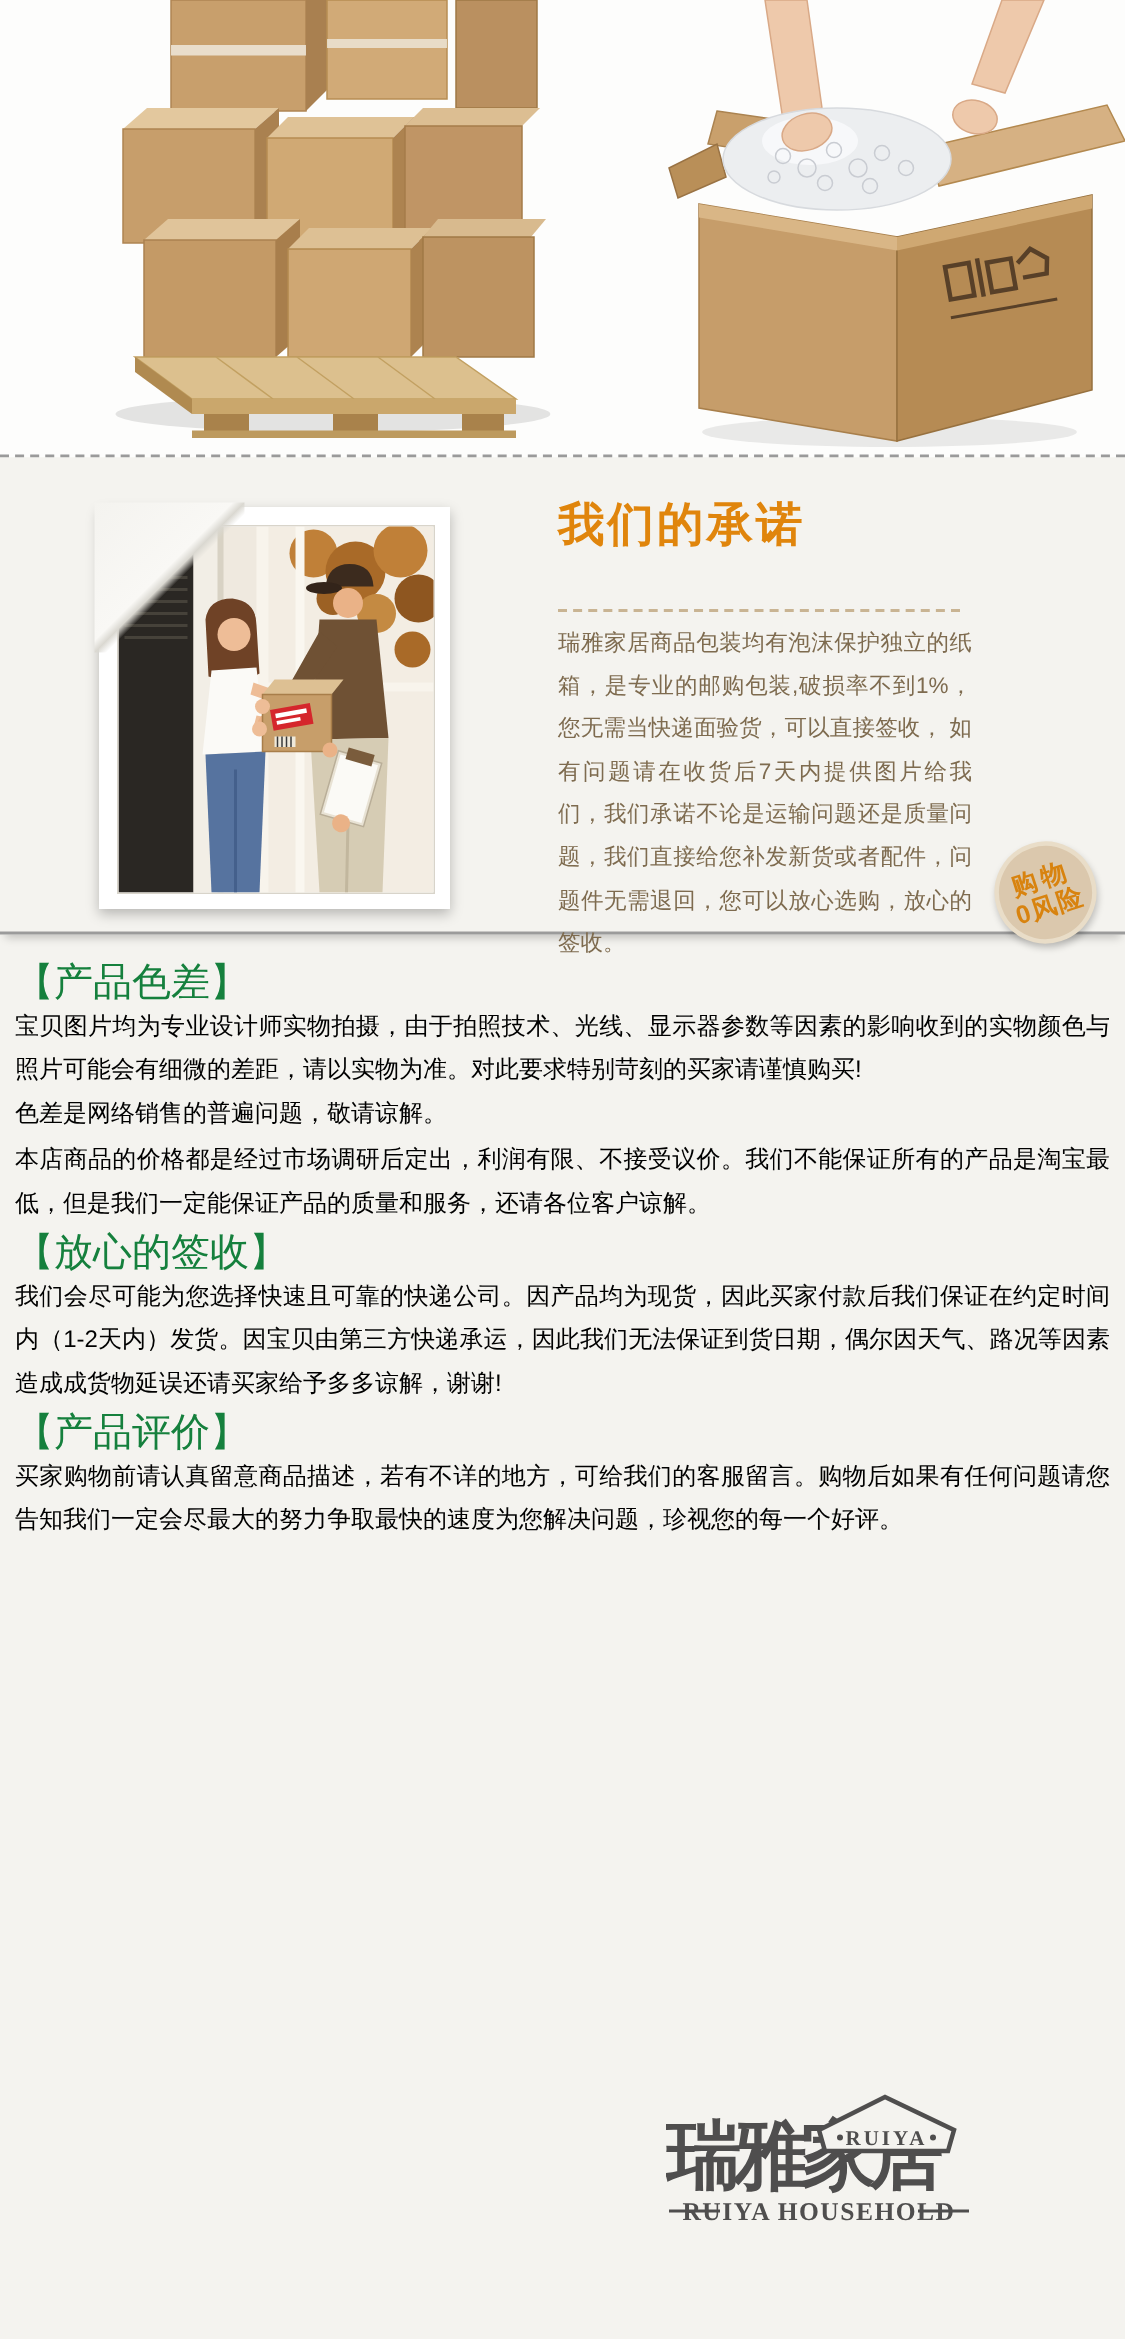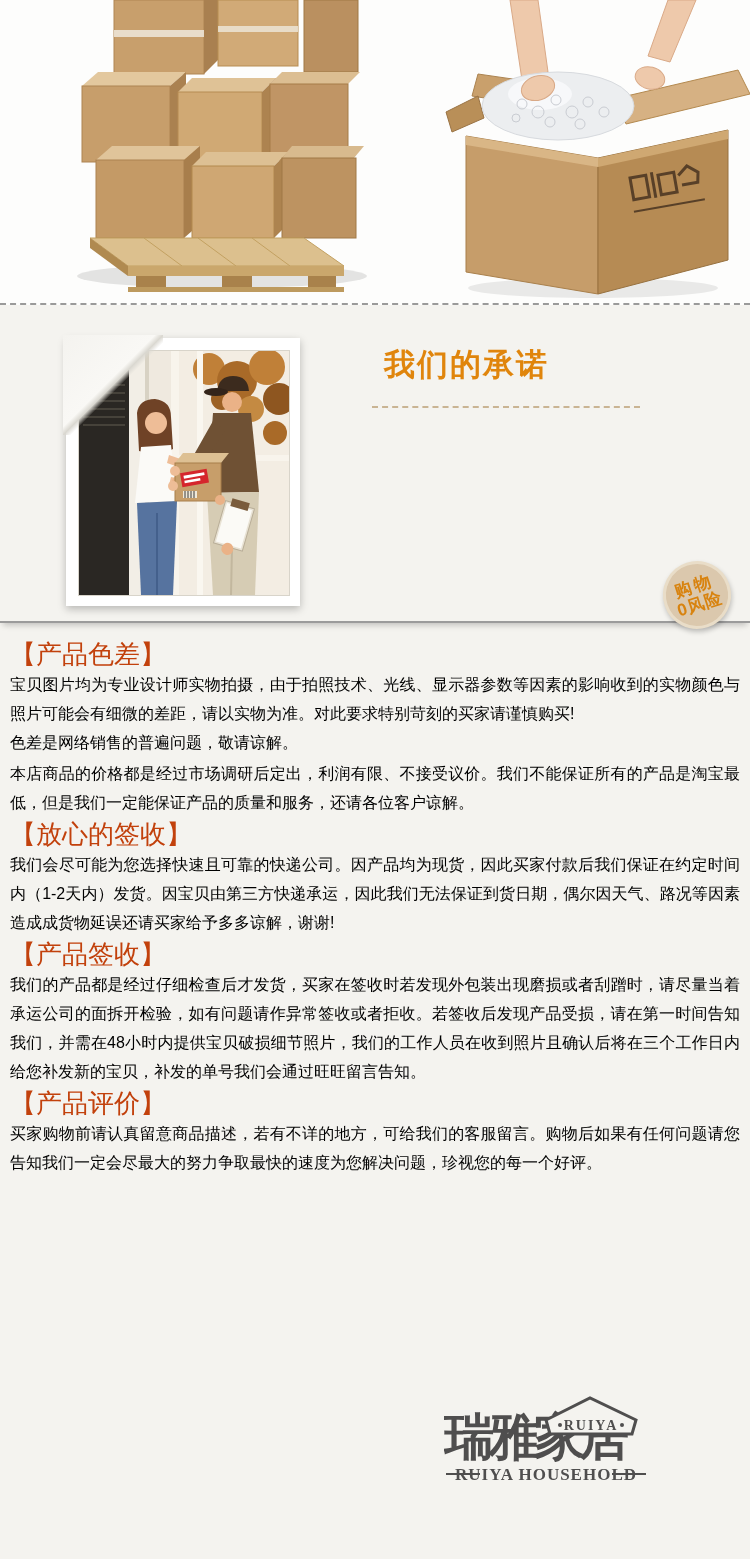--- a/index.html
+++ b/index.html
@@ -11,34 +11,34 @@
   .packing-photo{position:absolute;left:418px;top:0;width:332px;height:300px;}
   .dashed-divider{position:absolute;top:303px;left:0;width:750px;border-top:2px dashed #9a9a9a;}
   
   .promise{position:absolute;top:305px;left:0;width:750px;height:316px;background:#f4f3ef;
            border-bottom:2px solid #9b9b9b;box-shadow:0 5px 6px -3px rgba(0,0,0,.22);}
   .photo-card{position:absolute;left:66px;top:33px;width:210px;height:244px;background:#ffffff;
               padding:12px;box-shadow:0 3px 8px rgba(0,0,0,.25);}
   .photo-card svg{display:block;border:1px solid #d8d4ca;}
   .fold{position:absolute;top:-3px;left:-3px;width:100px;height:100px;
         background:linear-gradient(135deg,#f4f3ef 0%,#f9f8f5 46%,#dad8d1 50%,rgba(218,216,209,0) 54%,rgba(0,0,0,0) 54%);}
-  .promise-title{position:absolute;left:372px;top:30px;margin:12px;font-size:31px;line-height:36px;
-                 font-weight:bold;color:#e0850c;font-family:Liberation Serif, serif;letter-spacing:2px;}
+  .promise-title{position:absolute;left:372px;top:30px;margin:0;font-size:31px;line-height:36px;
+                 font-weight:bold;color:#e0850c;font-family:Liberation Mono, monospace;letter-spacing:2px;}
   .promise-sep{position:absolute;left:372px;top:101px;width:268px;border-top:2px dashed #c9b493;}
   .promise-body{position:absolute;left:372px;top:110px;width:276px;margin:0;font-size:15px;
                 line-height:28.6px;color:#7e6b4f;text-align:justify;}
   .badge{position:absolute;left:663px;top:256px;width:68px;height:68px;border-radius:50%;
          background:#dbc8ad;border:3px solid #e9ddc8;box-sizing:border-box;z-index:6;
          display:flex;flex-direction:column;align-items:center;justify-content:center;
          transform:rotate(-18deg);box-shadow:0 3px 5px rgba(0,0,0,.22);}
   .badge span{font-size:17px;line-height:19px;font-weight:bold;color:#d8830f;letter-spacing:3px;}
   .badge .l2{letter-spacing:1px;}
   
   .sections{position:absolute;top:639px;left:0;width:750px;padding:0 10px;box-sizing:border-box;}
-  .sec h3{margin:0;font-size:26px;line-height:31px;font-weight:normal;color:#c2410c;}
+  .sec h3{margin:0;font-size:26px;line-height:31px;font-weight:normal;color:#15803d;}
   .sec p{margin:0 0 2px;font-size:16px;line-height:29px;color:#000000;text-align:justify;white-space:pre-line;}
   
   .footer-logo{position:absolute;left:444px;top:1390px;width:204px;height:102px;text-align:center;}
 </style>
 </head>
 <body>
 
 <div class="page">
 
   <div class="top-gallery">
@@ -194,20 +194,21 @@
         </g>
         <circle cx="96" cy="120" r="5" fill="#eebd97"></circle>
         <circle cx="94" cy="135" r="5" fill="#eebd97"></circle>
         <circle cx="141" cy="149" r="5" fill="#eab287"></circle>
       </svg>
       <div class="fold"></div>
     </div>
 
     <h2 class="promise-title">我们的承诺</h2>
     <div class="promise-sep"></div>
+    <p class="promise-body">瑞雅家居商品包装均有泡沫保护独立的纸箱，是专业的邮购包装,破损率不到1%， 您无需当快递面验货，可以直接签收， 如有问题请在收货后7天内提供图片给我们，我们承诺不论是运输问题还是质量问题，我们直接给您补发新货或者配件，问题件无需退回，您可以放心选购，放心的签收。</p>
 
     <div class="badge">
       <span>购物</span>
       <span class="l2">0风险</span>
     </div>
   </section>
 
   <div class="sections">
     <div class="sec">
       <h3>【产品色差】</h3>
@@ -215,24 +216,20 @@
 色差是网络销售的普遍问题，敬请谅解。</p>
     </div>
     <div class="sec">
       <p>本店商品的价格都是经过市场调研后定出，利润有限、不接受议价。我们不能保证所有的产品是淘宝最低，但是我们一定能保证产品的质量和服务，还请各位客户谅解。</p>
     </div>
     <div class="sec">
       <h3>【放心的签收】</h3>
     </div>
     <div class="sec">
       <p>我们会尽可能为您选择快速且可靠的快递公司。因产品均为现货，因此买家付款后我们保证在约定时间内（1-2天内）发货。因宝贝由第三方快递承运，因此我们无法保证到货日期，偶尔因天气、路况等因素造成成货物延误还请买家给予多多谅解，谢谢!</p>
-    </div>
-    <div class="sec">
-      <h3>【产品签收】</h3>
-      <p>我们的产品都是经过仔细检查后才发货，买家在签收时若发现外包装出现磨损或者刮蹭时，请尽量当着承运公司的面拆开检验，如有问题请作异常签收或者拒收。若签收后发现产品受损，请在第一时间告知我们，并需在48小时内提供宝贝破损细节照片，我们的工作人员在收到照片且确认后将在三个工作日内给您补发新的宝贝，补发的单号我们会通过旺旺留言告知。</p>
     </div>
     <div class="sec">
       <h3>【产品评价】</h3>
       <p>买家购物前请认真留意商品描述，若有不详的地方，可给我们的客服留言。购物后如果有任何问题请您告知我们一定会尽最大的努力争取最快的速度为您解决问题，珍视您的每一个好评。</p>
     </div>
   </div>
 
   <div class="footer-logo">
     <svg width="204" height="102" viewBox="0 0 204 102">
       <text x="0" y="64" font-size="50" font-weight="bold" fill="#4f4e4e" letter-spacing="-5" font-family="'DejaVu Sans',sans-serif">瑞雅家居</text>

